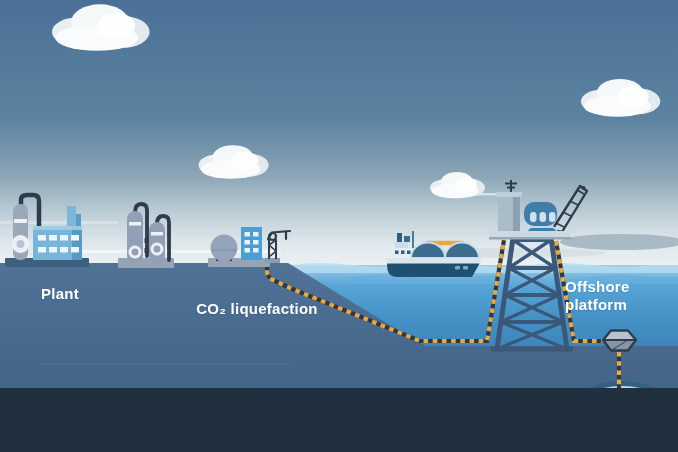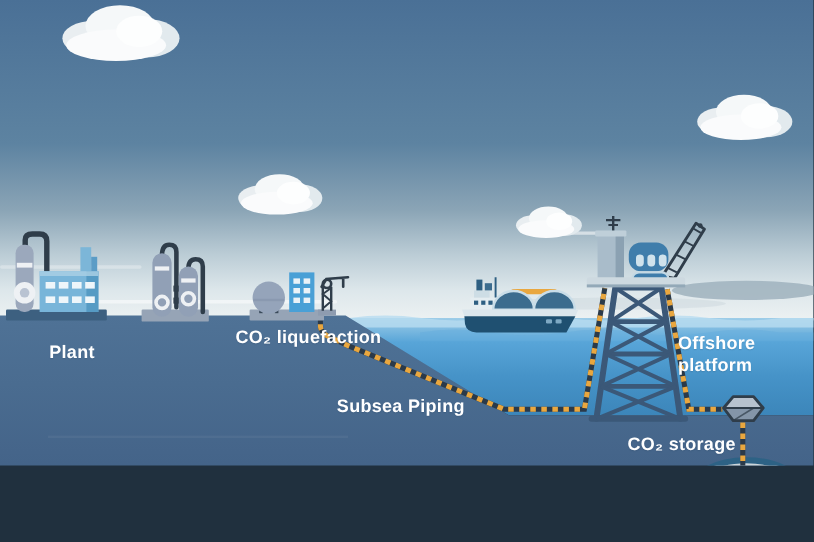--- a/index.html
+++ b/index.html
@@ -227,19 +227,17 @@
 
   <g>
     <use href="#cloud" transform="translate(100,29) scale(1.6,1.45)"></use>
     <use href="#cloud" transform="translate(233,163) scale(1.15,1.05)"></use>
     <use href="#cloud" transform="translate(457,186) scale(0.9,0.82)"></use>
     <use href="#cloud" transform="translate(620,99) scale(1.3,1.18)"></use>
   </g>
 </svg>
 
 <div class="lbl" style="left:60px;top:285px">Plant</div>
-<div class="lbl" style="left:257px;top:273px">CO₂ liquefaction</div>
+<div class="lbl" style="left:257px;top:300px">CO₂ liquefaction</div>
 <div class="lbl align-left" style="left:565px;top:278px">Offshore
 platform</div>
-<div class="lbl" style="left:334px;top:330px">Subsea Piping</div>
-<div class="lbl" style="left:568px;top:362px">CO₂ storage</div>
 
 </div>
 
 </body></html>

